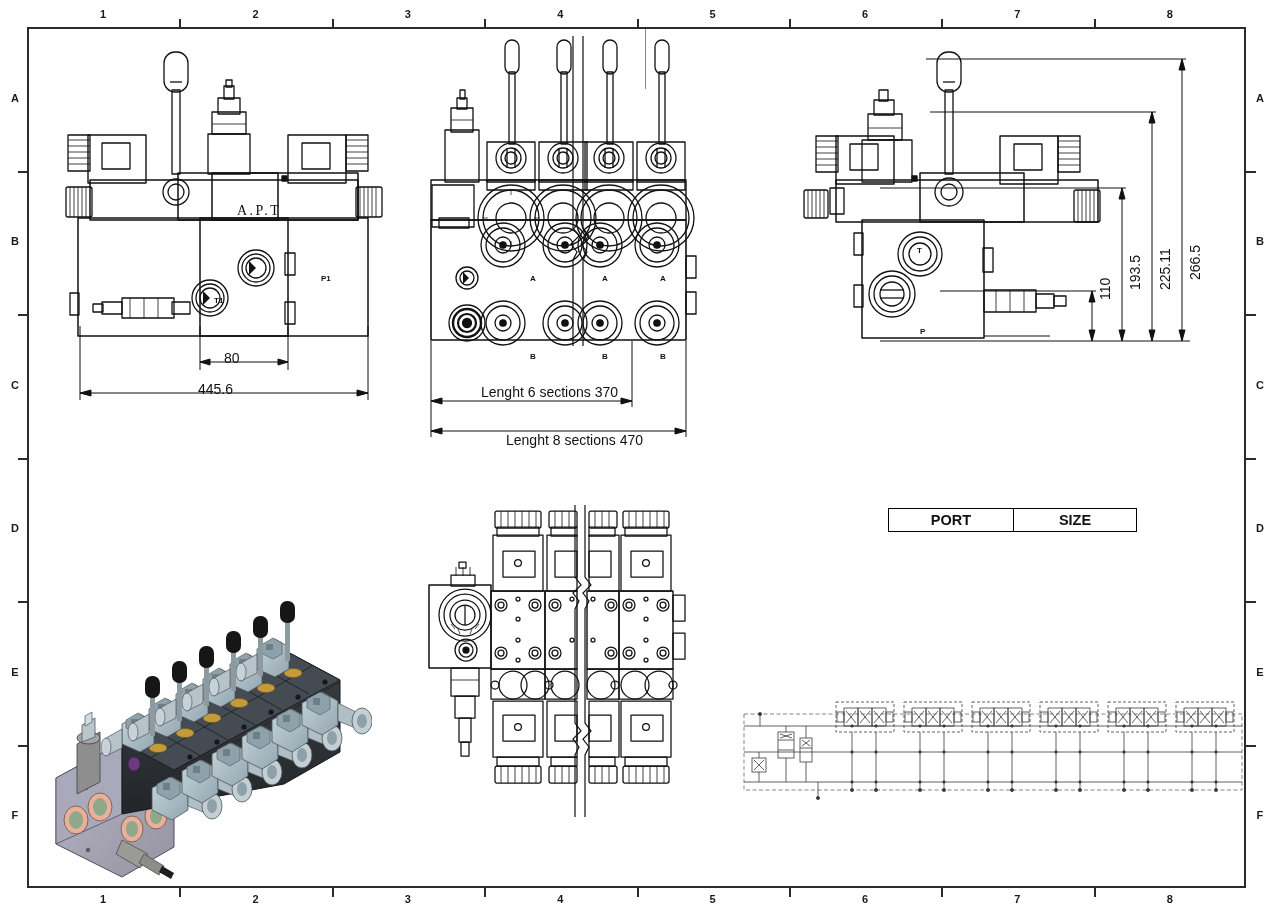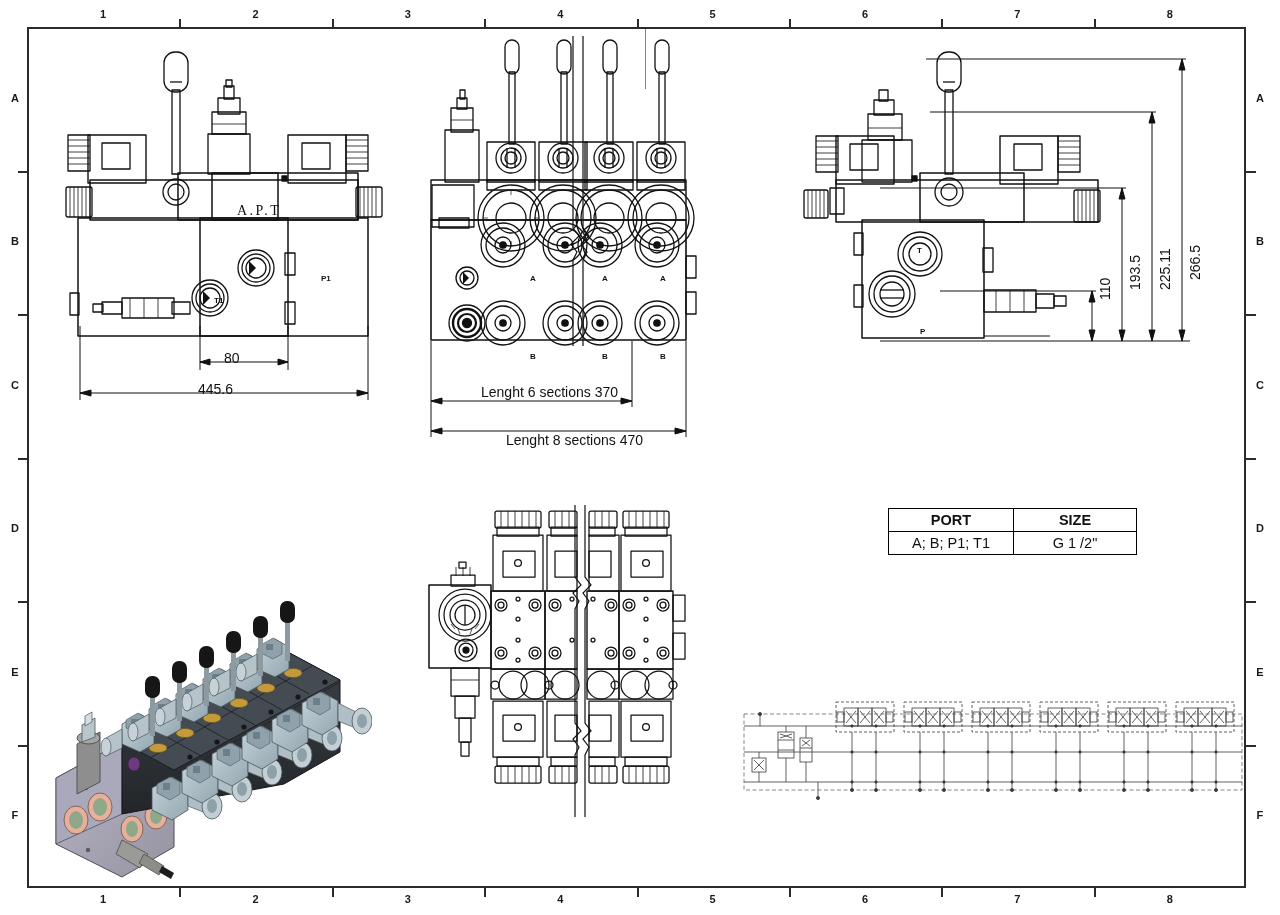--- a/index.html
+++ b/index.html
@@ -533,24 +533,20 @@
   <span class="dim vert" style="left:1187px;top:280px;transform:rotate(-90deg);">266.5</span>
 
   <table id="port-table">
     <thead>
       <tr>
         <th class="c-port">PORT</th>
         <th class="c-size">SIZE</th>
       </tr>
     </thead>
     <tbody id="port-table-body">
-        <tr>
-          <td class="c-port">A; B; P1; T1</td>
-          <td class="c-size">G 1 /2"</td>
-        </tr>
       </tbody>
   </table>
 
   <div class="view" id="view-plan" style="left:425px;top:505px;">
     <svg width="275" height="315" viewBox="0 0 275 315">
       <g fill="none" stroke="#111" stroke-width="1.25" stroke-linejoin="round">
 
         <rect x="4" y="80" width="62" height="83" stroke-width="1.5"></rect>
         <circle cx="40" cy="110" r="26"></circle>
           <circle cx="40" cy="110" r="21"></circle>

